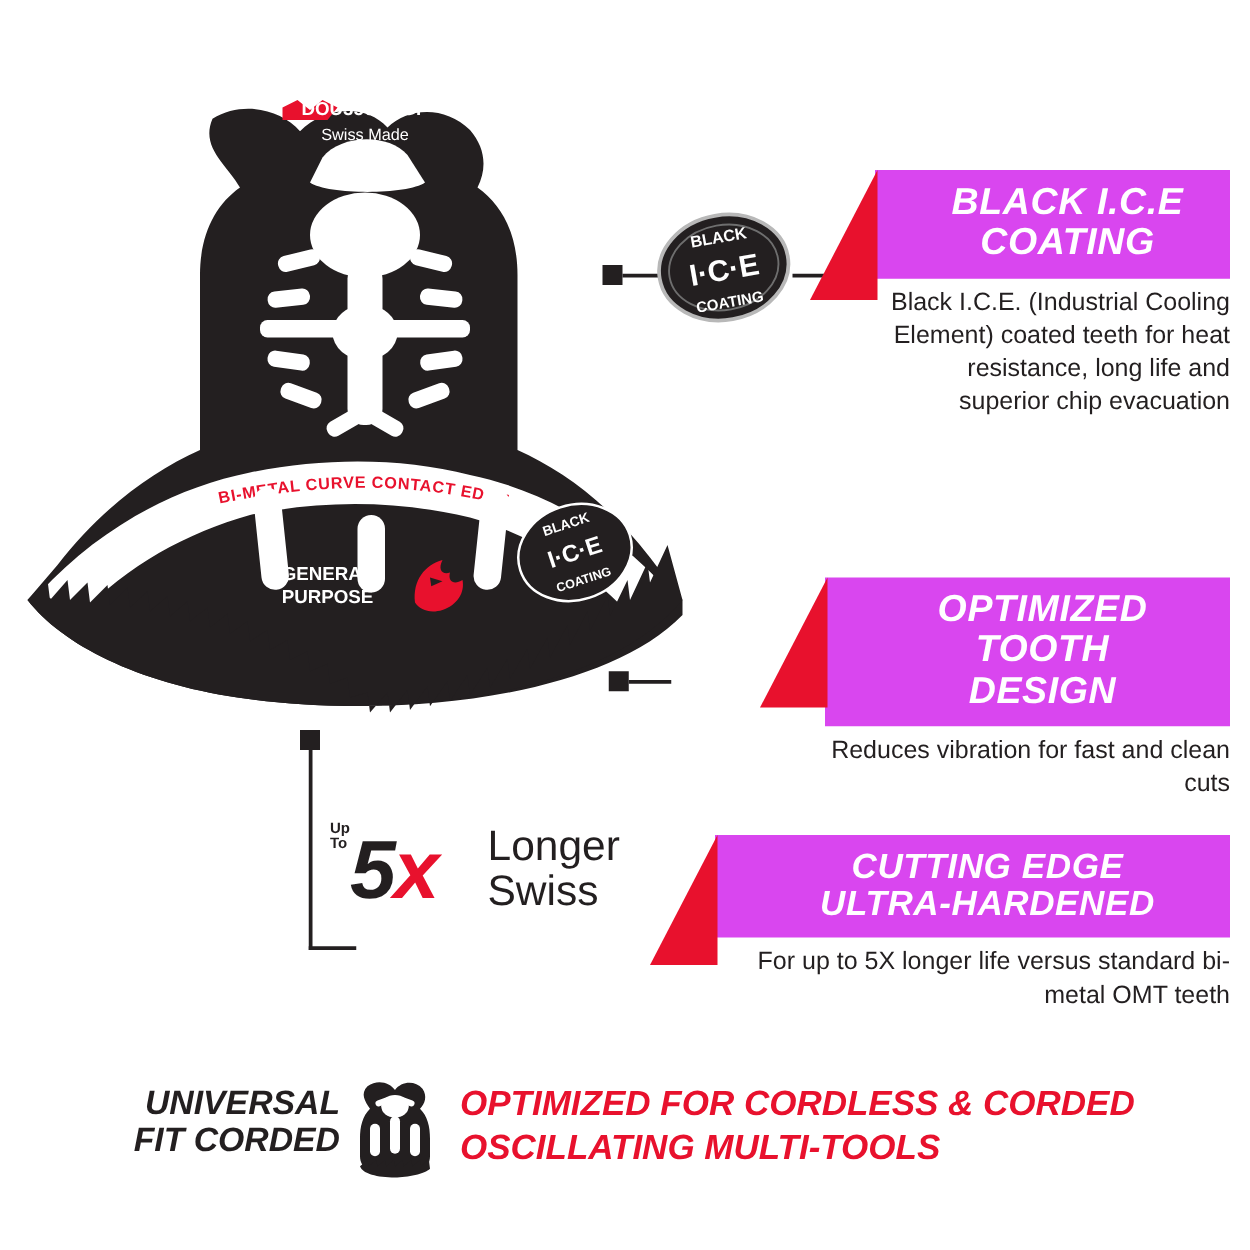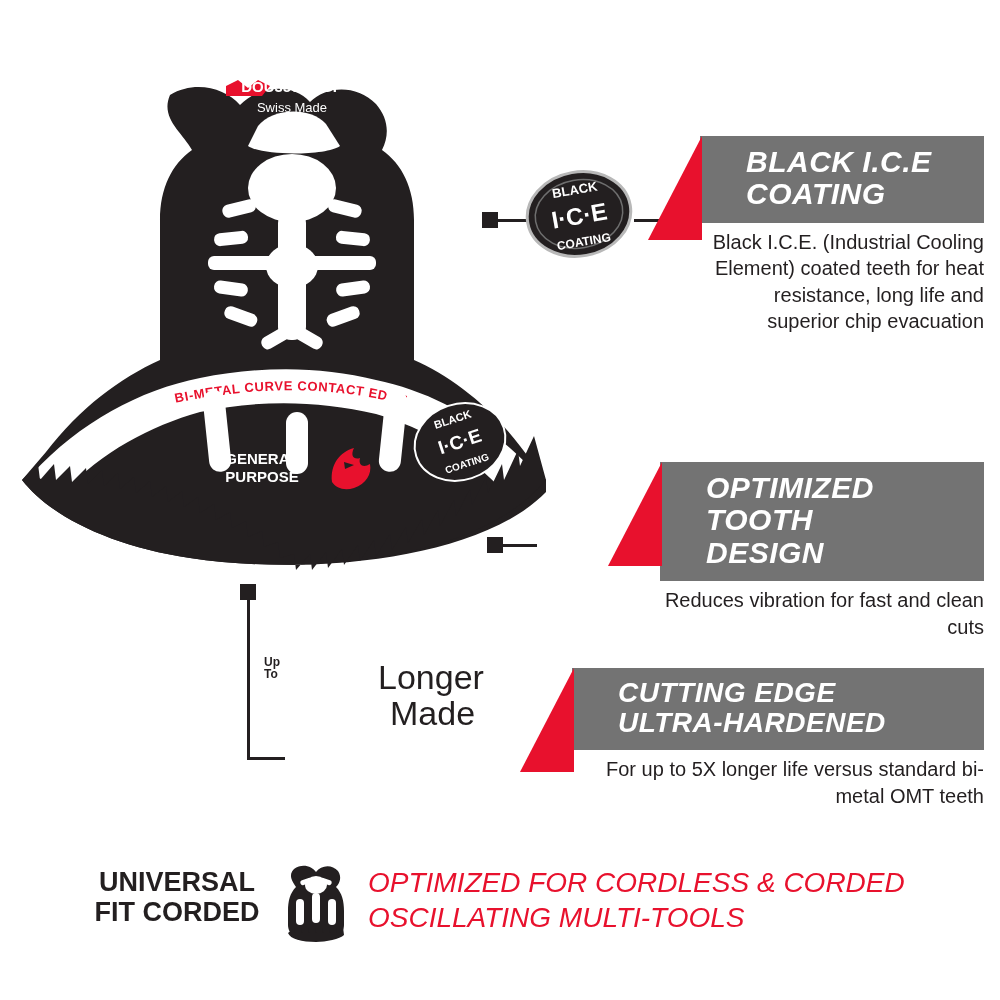--- a/index.html
+++ b/index.html
@@ -24,27 +24,27 @@
     width: 560px;
     height: 520px;
   }
 
   
   .callout {
     position: absolute;
   }
   .callout-banner {
     position: relative;
-    background: #737373;
+    background: #d946ef;
     color: #ffffff;
     font-weight: bold;
     font-style: italic;
     letter-spacing: .5px;
     line-height: 1.08;
-    text-align: left;
+    text-align: center;
     padding: 10px 22px 12px 46px;
   }
   .callout-banner::before {
     content: "";
     position: absolute;
     left: -52px;
     top: 0;
     width: 0;
     height: 0;
     border-style: solid;
@@ -103,21 +103,21 @@
     top: 14px;
     font-size: 66px;
     font-weight: bold;
     font-style: italic;
     line-height: .95;
     letter-spacing: -2px;
   }
   #fivex .num .x { color: #e8112d; }
   #fivex .longer {
     position: absolute;
-    left: 116px;
+    left: 128px;
     top: 10px;
     font-size: 34px;
     line-height: 1.05;
   }
   #fivex .life {
     position: absolute;
     left: 128px;
     top: 46px;
     font-size: 34px;
     line-height: 1.05;
@@ -131,31 +131,32 @@
     width: 1000px;
     height: 110px;
   }
   #universal-fit {
     position: absolute;
     left: 82px;
     top: 12px;
     width: 190px;
     font-size: 27px;
     font-weight: bold;
+    font-style: italic;
     line-height: 1.12;
     color: #231f20;
-    text-align: center;
+    text-align: right;
   }
   #bottom-red {
     position: absolute;
     left: 368px;
     top: 10px;
     width: 600px;
     font-size: 28px;
-    font-weight: normal;
+    font-weight: bold;
     font-style: italic;
     line-height: 1.25;
     color: #e8112d;
     text-align: left;
   }
   #mini-blade {
     position: absolute;
     left: 280px;
     top: 8px;
     width: 72px;
@@ -291,22 +292,25 @@
 
 <div class="conn-square" style="left:240px; top:584px;"></div>
 <div class="conn-line" style="left:247px; top:600px; width:3px; height:160px;"></div>
 <div class="conn-line" style="left:247px; top:757px; width:38px; height:3px;"></div>
 
 <div id="fivex">
   <div class="upto">
     <span>Up</span><br>
     <span>To</span>
   </div>
+  <div class="num">
+    <span>5</span><span class="x">x</span>
+  </div>
   <div class="longer">Longer</div>
-  <div class="life">Made</div>
+  <div class="life">Swiss</div>
 </div>
 
 <div class="callout" style="left:572px; top:668px; width:412px;">
   <div class="callout-banner banner-tall" style="font-size:28px;">
     <div>CUTTING EDGE</div>
     <div>ULTRA-HARDENED</div>
   </div>
   <div class="callout-desc">For up to 5X longer life versus standard bi-metal OMT teeth</div>
 </div>
 

